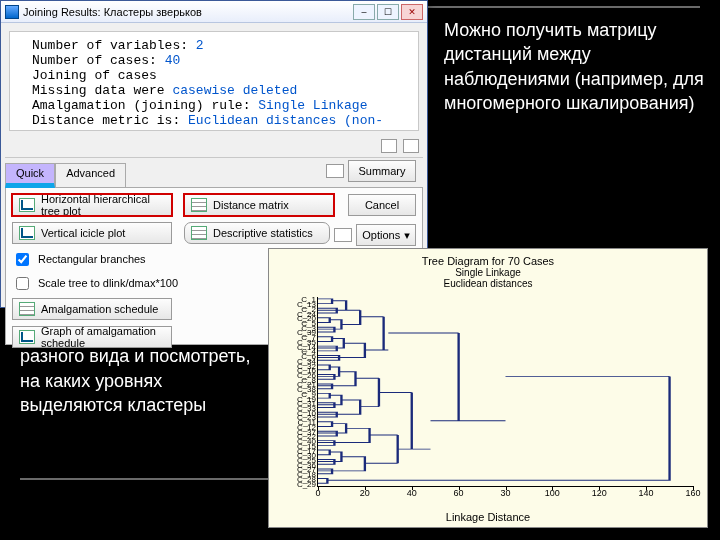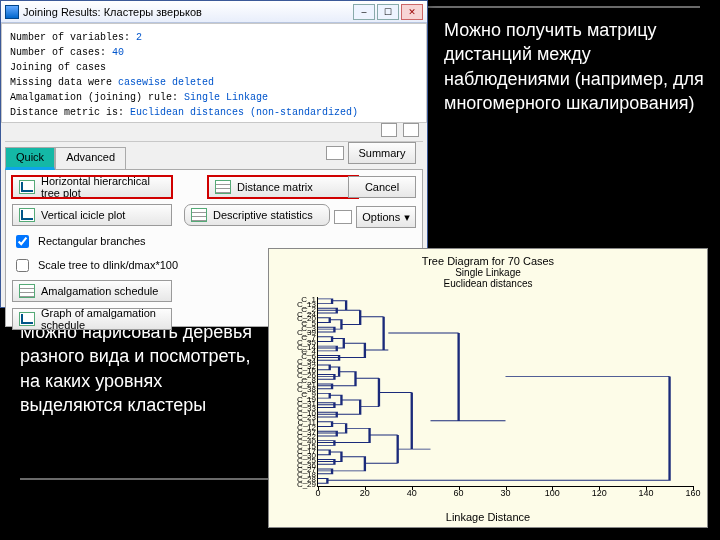--- a/index.html
+++ b/index.html
@@ -29,38 +29,38 @@
     display:flex; align-items:center; padding:0 4px;
     border-bottom:1px solid #b8c6e0;
     font-size:11px;
   }
   .titlebar .icon { width:14px; height:14px; margin-right:4px; }
   .titlebar .btns { margin-left:auto; display:flex; gap:2px; }
   .tb-btn { width:22px; height:16px; border:1px solid #8aa; background:#eef4ff;
     font-size:9px; line-height:14px; text-align:center; cursor:default;}
   .tb-close { background:#f7d5d5; border-color:#c66; color:#900;}
   .info-pane {
-    background:#fff; margin:0; padding:6px 8px;
+    background:#fff; margin:8px; padding:6px 22px;
     border:1px solid #c8c8c8;
     font-family: Consolas, "Courier New", monospace;
-    font-size:10px; line-height:15px; color:#000;
+    font-size:13px; line-height:15px; color:#000;
     height:100px; overflow:hidden;
   }
   .info-pane .v { color:#0055cc; }
   .sep { height:1px; background:#c8c8c8; margin:2px 4px; }
   .tool-row { display:flex; justify-content:flex-end; padding:0 8px 2px; gap:6px;}
   .tool-ico { width:16px; height:14px; border:1px solid #999; background:#fff;}
 
   .tabs { display:flex; gap:0; margin:4px 4px 0; }
   .tab {
     padding:3px 10px 4px; font-size:11px; background:#f0f0f0;
     border:1px solid #aaa; border-bottom:none;
     position:relative; top:1px; cursor:default;
   }
-  .tab.active { background:#14b8a6; border-bottom:3px solid #0ea5e9; z-index:2;}
+  .tab.active { background:#c4b5fd; border-bottom:5px solid #0ea5e9; z-index:2;}
   .tabbody {
     margin:0 4px 4px; border:1px solid #aaa; background:#fcfcfc;
     height:158px; padding:8px; position:relative;
   }
   .btn {
     display:flex; align-items:center; gap:6px;
     border:1px solid #9a9a9a; background:linear-gradient(#fdfdfd,#e7e7e7);
     height:22px; padding:0 6px; font-size:11px; cursor:default;
     width:160px;
   }
@@ -164,21 +164,21 @@
         <span class="ico grid"></span>
         <span>Amalgamation schedule</span>
       </div>
       <div class="btn">
         <span class="ico graph"></span>
         <span>Graph of amalgamation schedule</span>
       </div>
     </div>
 
     <div class="col" style="left:178px; top:6px;">
-      <div class="btn hl" style="width:150px;margin-left:24px;">
+      <div class="btn hl" style="width:150px;">
         <span class="ico grid"></span>
         <span>Distance matrix</span>
       </div>
       <div class="btn" style="width:146px;border-radius:7px;">
         <span class="ico grid"></span>
         <span>Descriptive statistics</span>
       </div>
     </div>
 
     <div class="col" style="right:6px; top:-28px; align-items:flex-end;justify-content:flex-end;">

